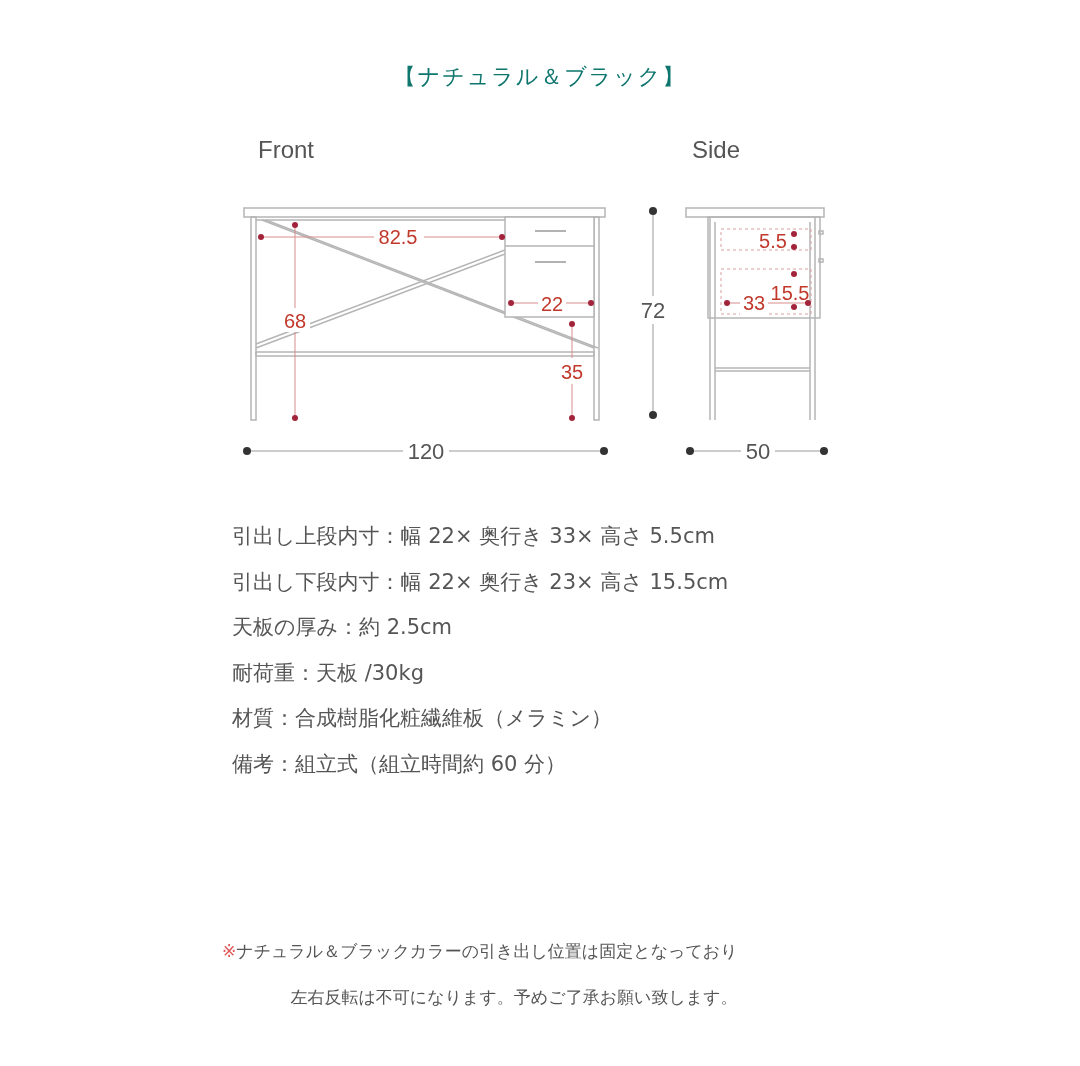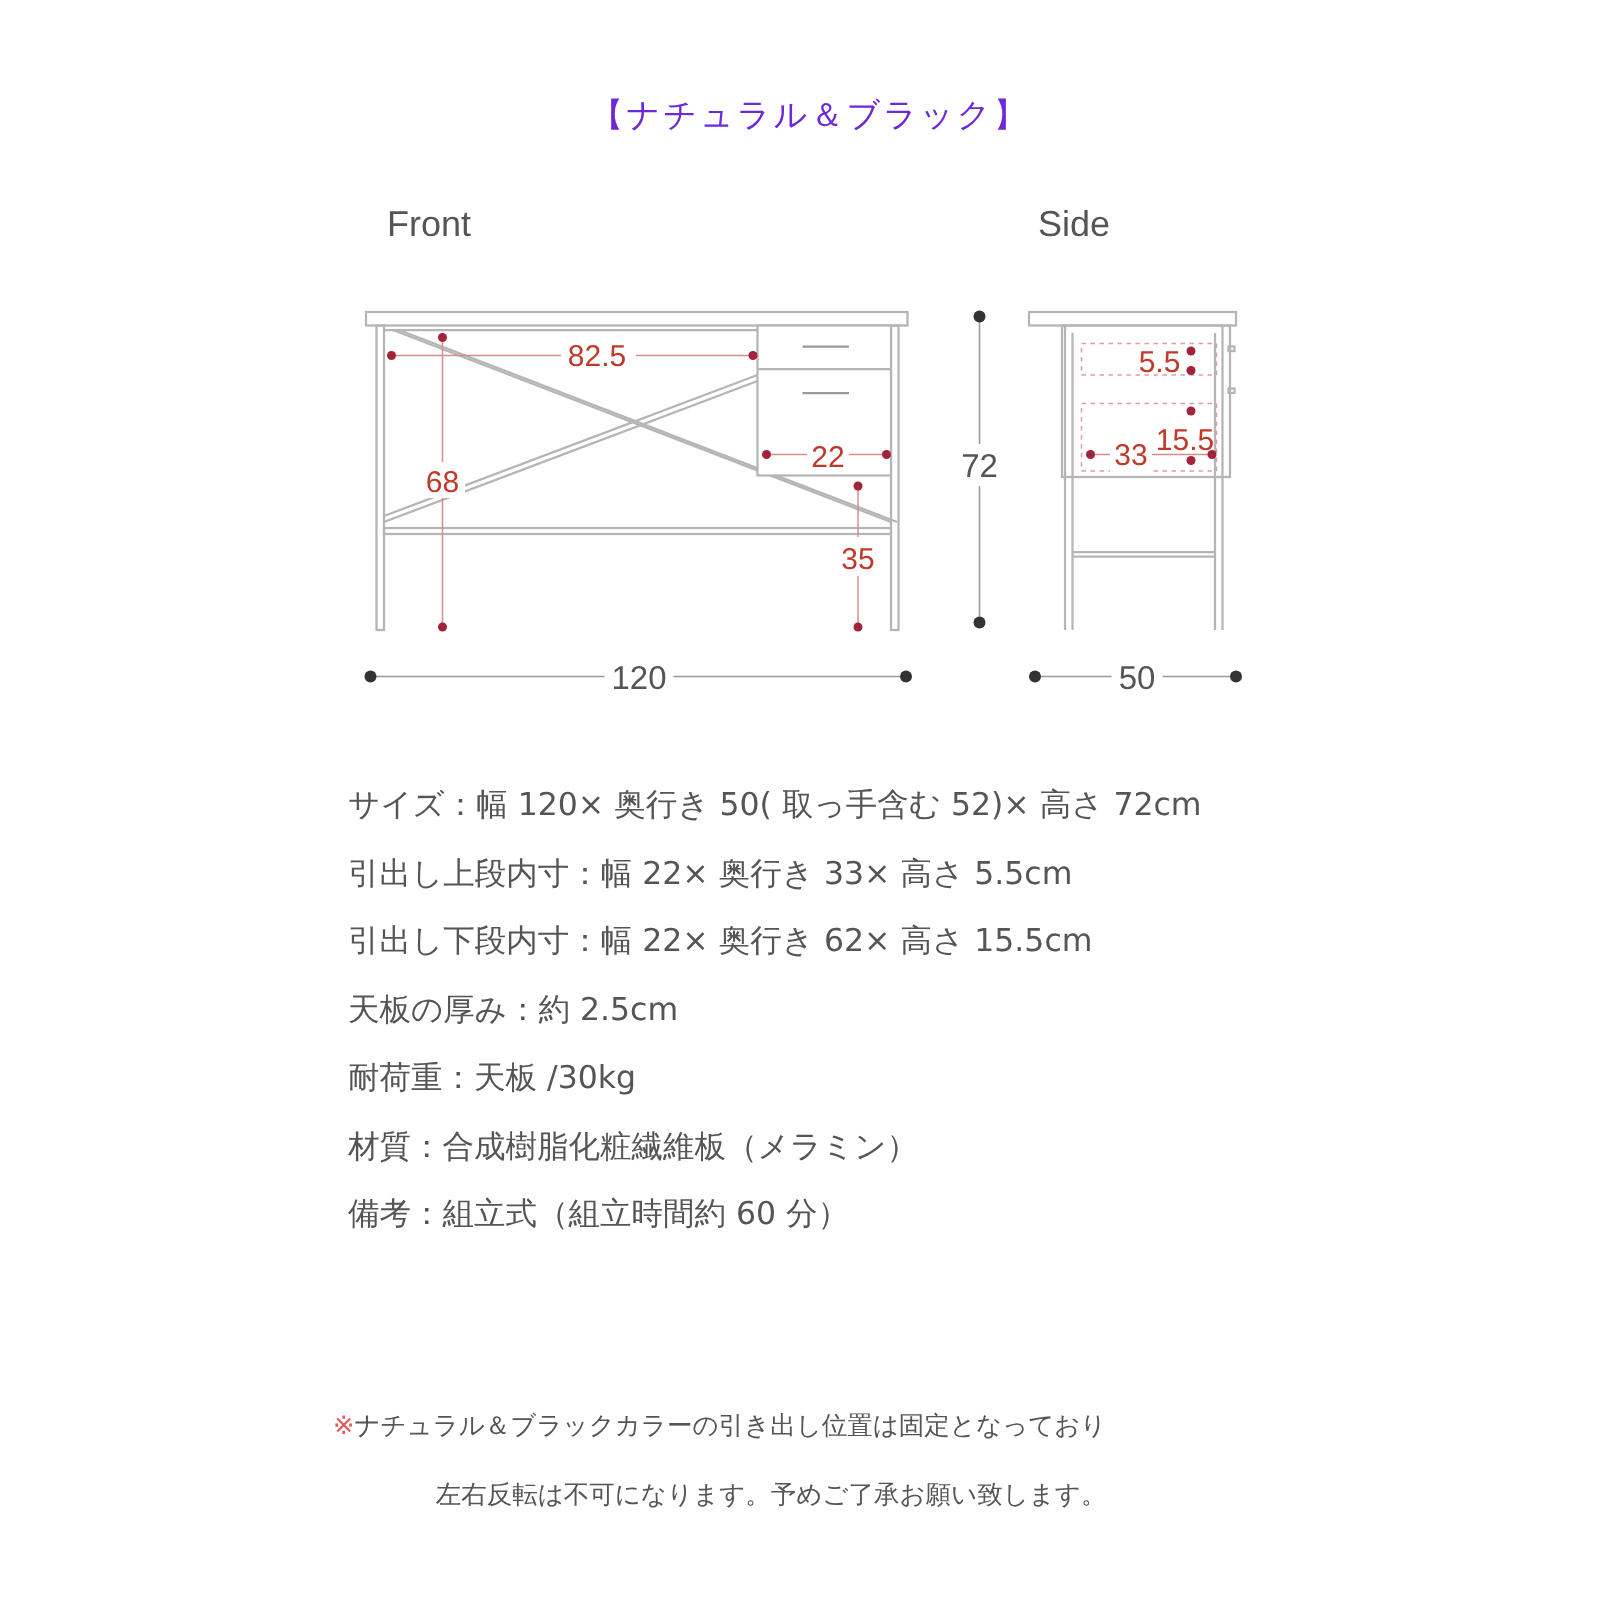--- a/index.html
+++ b/index.html
@@ -1,19 +1,19 @@
 <!DOCTYPE html>
 <html><head>
 <meta charset="utf-8">
 <style>
   html, body { margin:0; padding:0; background:#ffffff; }
   body { width:1080px; height:1066px; position:relative; overflow:hidden;
          font-family:"DejaVu Sans", "Liberation Sans", sans-serif; color:#555; }
   .title { position:absolute; left:0; width:1080px; top:62px; text-align:center;
-           font-size:22px; color:#6d28d9; letter-spacing:2px; }
+           font-size:22px; color:#0f766e; letter-spacing:2px; }
   .view-label { position:absolute; top:136px; font-size:24px; color:#555;
                 font-family:Liberation Sans, sans-serif; }
   svg.diagram { position:absolute; left:0; top:0; }
   .dim-red { font-family:"Liberation Sans", sans-serif; font-size:20px; fill:#c0392b; }
   .dim-gray { font-family:"Liberation Sans", sans-serif; font-size:22px; fill:#555; }
   .specs { position:absolute; left:232px; top:518px; font-size:21px; color:#555; }
   .spec-row { height:45.5px; line-height:36px; white-space:nowrap; }
   .spec-indent { padding-left:78px; }
   .note { position:absolute; left:222px; top:934px; font-size:17px; color:#555; line-height:34px;text-align:right; }
   .note .mark { color:#e05a5a; }
@@ -127,27 +127,24 @@
     <line x1="690" y1="451" x2="824" y2="451" stroke="#999" stroke-width="1"></line>
     <circle cx="690" cy="451" r="4" fill="#333"></circle>
     <circle cx="824" cy="451" r="4" fill="#333"></circle>
     <rect x="741" y="436" width="34" height="28" fill="#fff"></rect>
   </g>
   <text class="dim-gray" x="758" y="459" text-anchor="middle">50</text>
 </svg>
 
 <div class="specs">
   <div class="spec-row">
-    <span>サイズ</span><span>：</span><span>幅 120× 奥行き 50( 取っ手含む 52)× 高さ 72cm</span>
-  </div>
-  <div class="spec-row">
     <span>引出し上段内寸</span><span>：</span><span>幅 22× 奥行き 33× 高さ 5.5cm</span>
   </div>
   <div class="spec-row">
-    <span>引出し下段内寸</span><span>：</span><span>幅 22× 奥行き 62× 高さ 15.5cm</span>
+    <span>引出し下段内寸</span><span>：</span><span>幅 22× 奥行き 23× 高さ 15.5cm</span>
   </div>
   <div class="spec-row">
     <span>天板の厚み</span><span>：</span><span>約 2.5cm</span>
   </div>
   <div class="spec-row">
     <span>耐荷重</span><span>：</span><span>天板 /30kg</span>
   </div>
   <div class="spec-row">
     <span>材質</span><span>：</span><span>合成樹脂化粧繊維板（メラミン）</span>
   </div>

